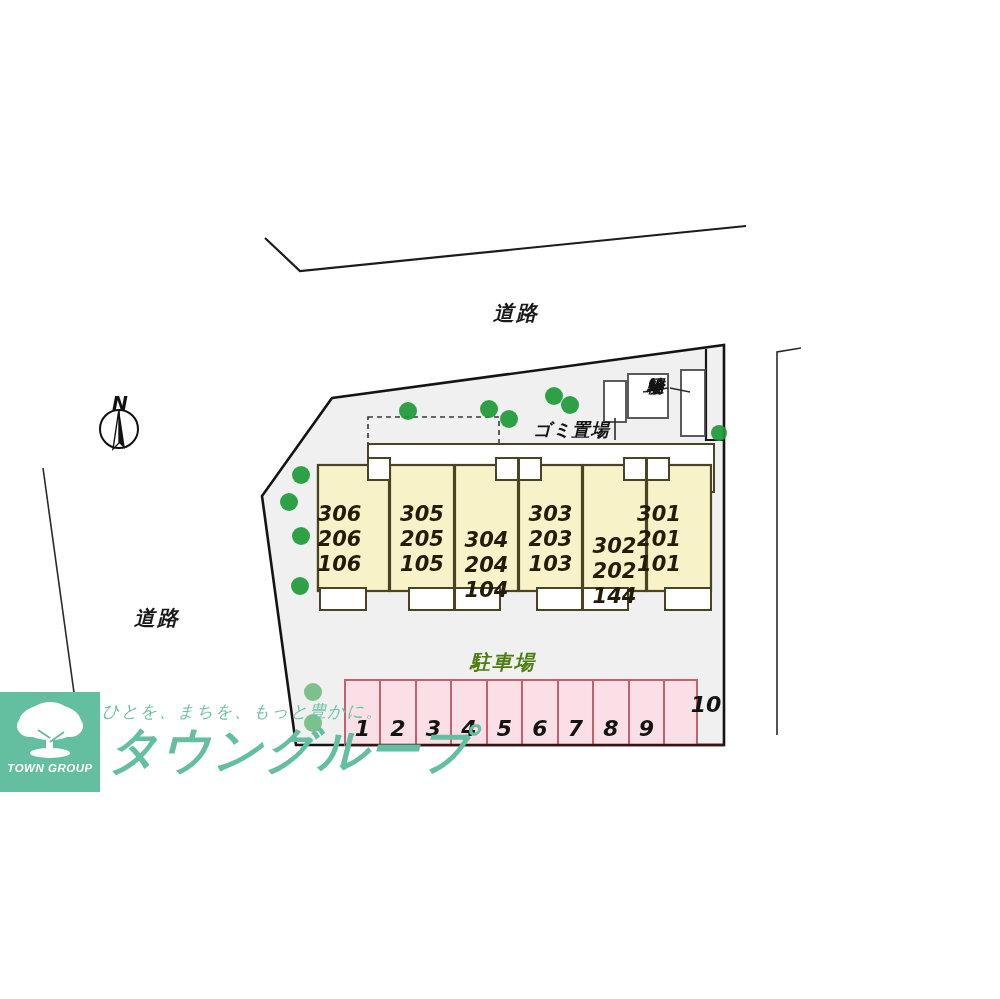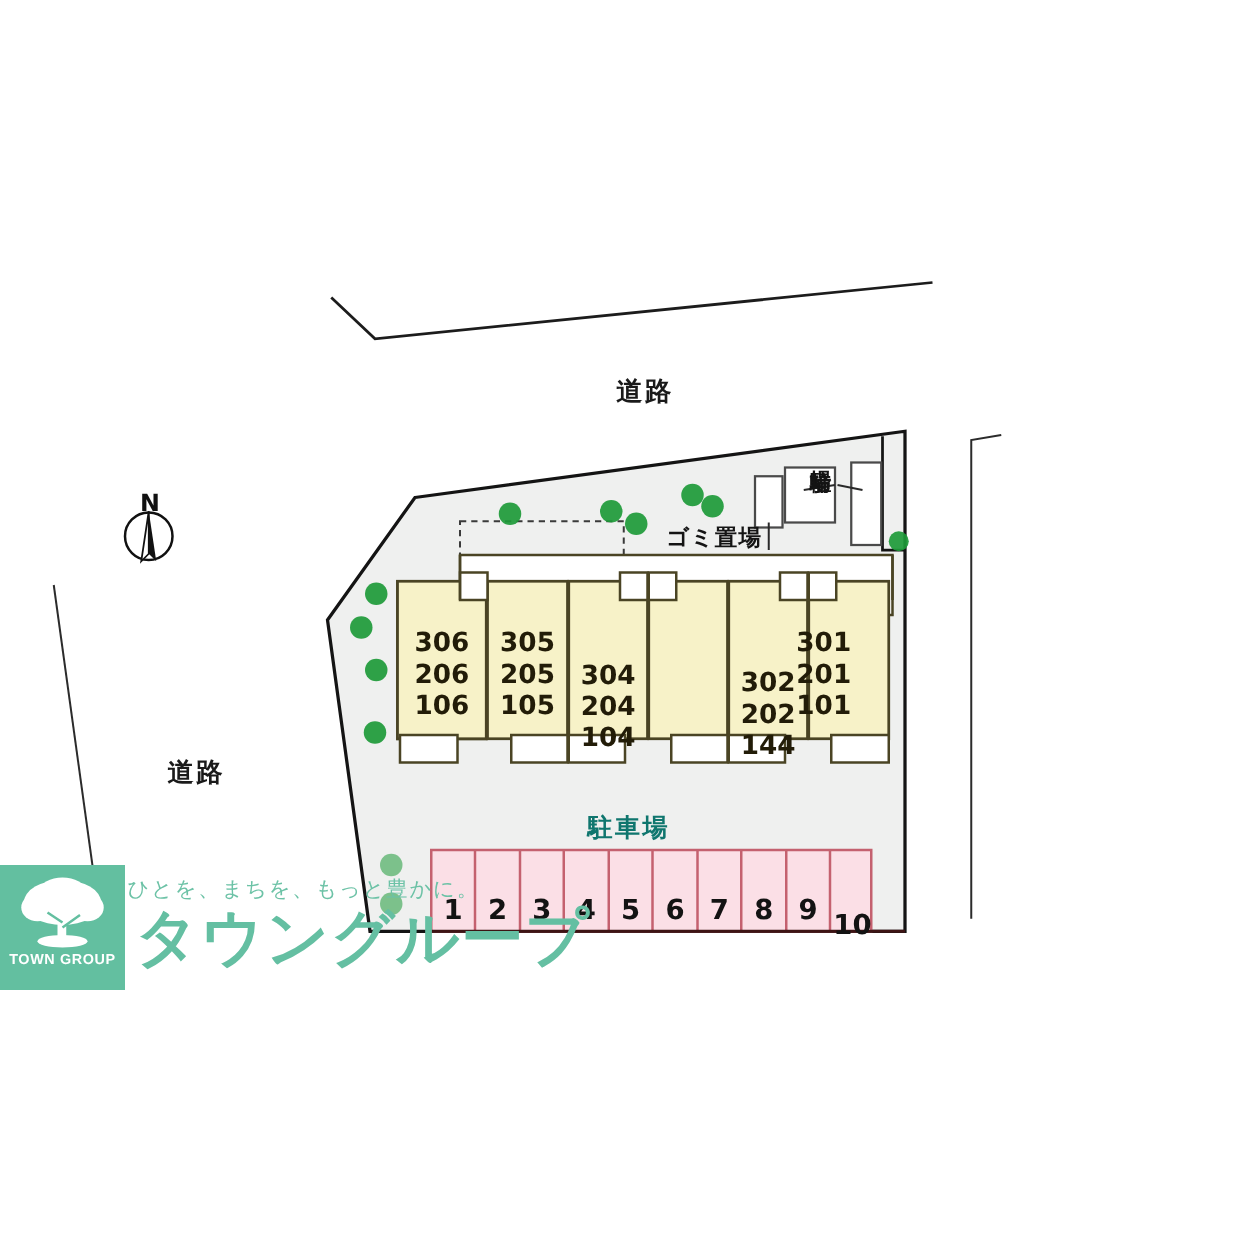--- a/index.html
+++ b/index.html
@@ -1,34 +1,34 @@
 <!DOCTYPE html>
 <html><head>
 <meta charset="utf-8">
 <title>Site Plan</title>
 <style>
   html,body{margin:0;padding:0;background:#ffffff;}
   body{width:1000px;height:999px;position:relative;overflow:hidden;
        font-family:"Liberation Sans","DejaVu Sans",sans-serif;}
-  #stage{position:absolute;left:0;top:0;width:844px;height:999px;background:#fff;}
+  #stage{position:absolute;left:0;top:0;width:844px;height:999px;background:#fff;font-style:italic;}
   .svglayer{position:absolute;left:0;top:0;width:1000px;height:999px;}
   .lbl{position:absolute;font-family:"DejaVu Sans","Liberation Sans",sans-serif;
        color:#1a1a1a;font-weight:700;white-space:nowrap;}
   .road-lbl{font-size:21px;letter-spacing:2px;}
   .unit-col{position:absolute;text-align:center;font-family:"DejaVu Sans","Liberation Sans",sans-serif;
             color:#221c08;font-weight:700;font-size:21px;line-height:25px;letter-spacing:0px;}
   .stall-num{position:absolute;font-family:"DejaVu Sans","Liberation Sans",sans-serif;
              font-weight:700;font-size:22px;color:#131313;text-align:center;}
   .vert-lbl{position:absolute;font-family:"DejaVu Sans","Liberation Sans",sans-serif;
             font-weight:700;font-size:17px;color:#141414;line-height:17px;
             writing-mode:vertical-rl;text-orientation:upright;letter-spacing:0px;}
   .small-lbl{position:absolute;font-family:"DejaVu Sans","Liberation Sans",sans-serif;
              font-weight:700;font-size:18px;color:#141414;white-space:nowrap;letter-spacing:1px;}
   .parking-title{position:absolute;font-family:"DejaVu Sans","Liberation Sans",sans-serif;
-                 font-weight:700;font-size:20px;color:#0f766e;letter-spacing:2px;}
+                 font-weight:700;font-size:20px;color:#4d7c0f;letter-spacing:2px;}
   .north-n{position:absolute;font-family:"DejaVu Sans","Liberation Sans",sans-serif;
            font-weight:700;font-size:19px;color:#111;}
   .logo-box{position:absolute;left:0px;top:692px;width:100px;height:100px;background:#63bfa0;}
   .logo-town{position:absolute;left:0px;top:762px;width:100px;text-align:center;
              font-family:"Liberation Sans",sans-serif;font-weight:700;font-size:11.5px;
              letter-spacing:0.5px;color:#ffffff;}
   .logo-tag{position:absolute;left:102px;top:700px;font-family:"DejaVu Sans","Liberation Sans",sans-serif;
             font-size:17px;color:#6cc2a6;letter-spacing:1.5px;font-weight:400;}
   .logo-name{position:absolute;left:108px;top:722px;font-family:"DejaVu Sans","Liberation Sans",sans-serif;
              font-size:50px;color:#64bfa2;font-weight:700;letter-spacing:1px;line-height:56px;}
@@ -138,34 +138,39 @@
   </svg>
 
   <div class="lbl road-lbl" style="left:493px;top:299px;">道路</div>
   <div class="lbl road-lbl" style="left:134px;top:604px;">道路</div>
 
   <div class="north-n" style="left:112px;top:392px;">N</div>
 
   <div class="small-lbl" style="left:533px;top:418px;">ゴミ置場</div>
   <div class="vert-lbl" style="left:647px;top:363px;">駐輪場</div>
 
-  <div class="unit-col" style="left:318px;top:502px;width:71px;text-align:center;">
+  <div class="unit-col" style="left:304px;top:502px;width:71px;text-align:center;">
     <div>306</div>
     <div>206</div>
     <div>106</div>
   </div>
   <div class="unit-col" style="left:390px;top:502px;width:64px;">
     <div>305</div>
     <div>205</div>
     <div>105</div>
   </div>
   <div class="unit-col" style="left:455px;top:528px;width:63px;">
     <div>304</div>
     <div>204</div>
     <div>104</div>
+  </div>
+  <div class="unit-col" style="left:519px;top:502px;width:63px;">
+    <div>303</div>
+    <div>203</div>
+    <div>103</div>
   </div>
   <div class="unit-col" style="left:583px;top:502px;width:63px;margin-top:32px;">
     <div>302</div>
     <div>202</div>
     <div>144</div>
   </div>
   <div class="unit-col" style="left:627px;top:502px;width:64px;">
     <div>301</div>
     <div>201</div>
     <div>101</div>
@@ -175,21 +180,21 @@
 
   <div class="stall-num" style="left:345px;top:716px;width:35px;">1</div>
   <div class="stall-num" style="left:380px;top:716px;width:36px;">2</div>
   <div class="stall-num" style="left:416px;top:716px;width:35px;">3</div>
   <div class="stall-num" style="left:451px;top:716px;width:36px;">4</div>
   <div class="stall-num" style="left:487px;top:716px;width:35px;">5</div>
   <div class="stall-num" style="left:522px;top:716px;width:36px;">6</div>
   <div class="stall-num" style="left:558px;top:716px;width:35px;">7</div>
   <div class="stall-num" style="left:593px;top:716px;width:36px;">8</div>
   <div class="stall-num" style="left:629px;top:716px;width:35px;">9</div>
-  <div class="stall-num" style="left:664px;top:728px;width:36px;">10</div>
+  <div class="stall-num" style="left:664px;top:692px;width:36px;padding-left:24px;">10</div>
 
   <div>
     <div class="logo-box"></div>
     <svg style="position:absolute;left:14px;top:700px;width:72px;height:62px;" viewBox="0 0 72 62">
       <ellipse cx="36" cy="22" rx="31" ry="18" fill="#ffffff"></ellipse>
       <ellipse cx="16" cy="26" rx="13" ry="11" fill="#ffffff"></ellipse>
       <ellipse cx="56" cy="26" rx="13" ry="11" fill="#ffffff"></ellipse>
       <ellipse cx="36" cy="12" rx="18" ry="10" fill="#ffffff"></ellipse>
       <rect x="32" y="30" width="7" height="22" fill="#ffffff"></rect>
       <ellipse cx="36" cy="53" rx="20" ry="5" fill="#ffffff"></ellipse>

